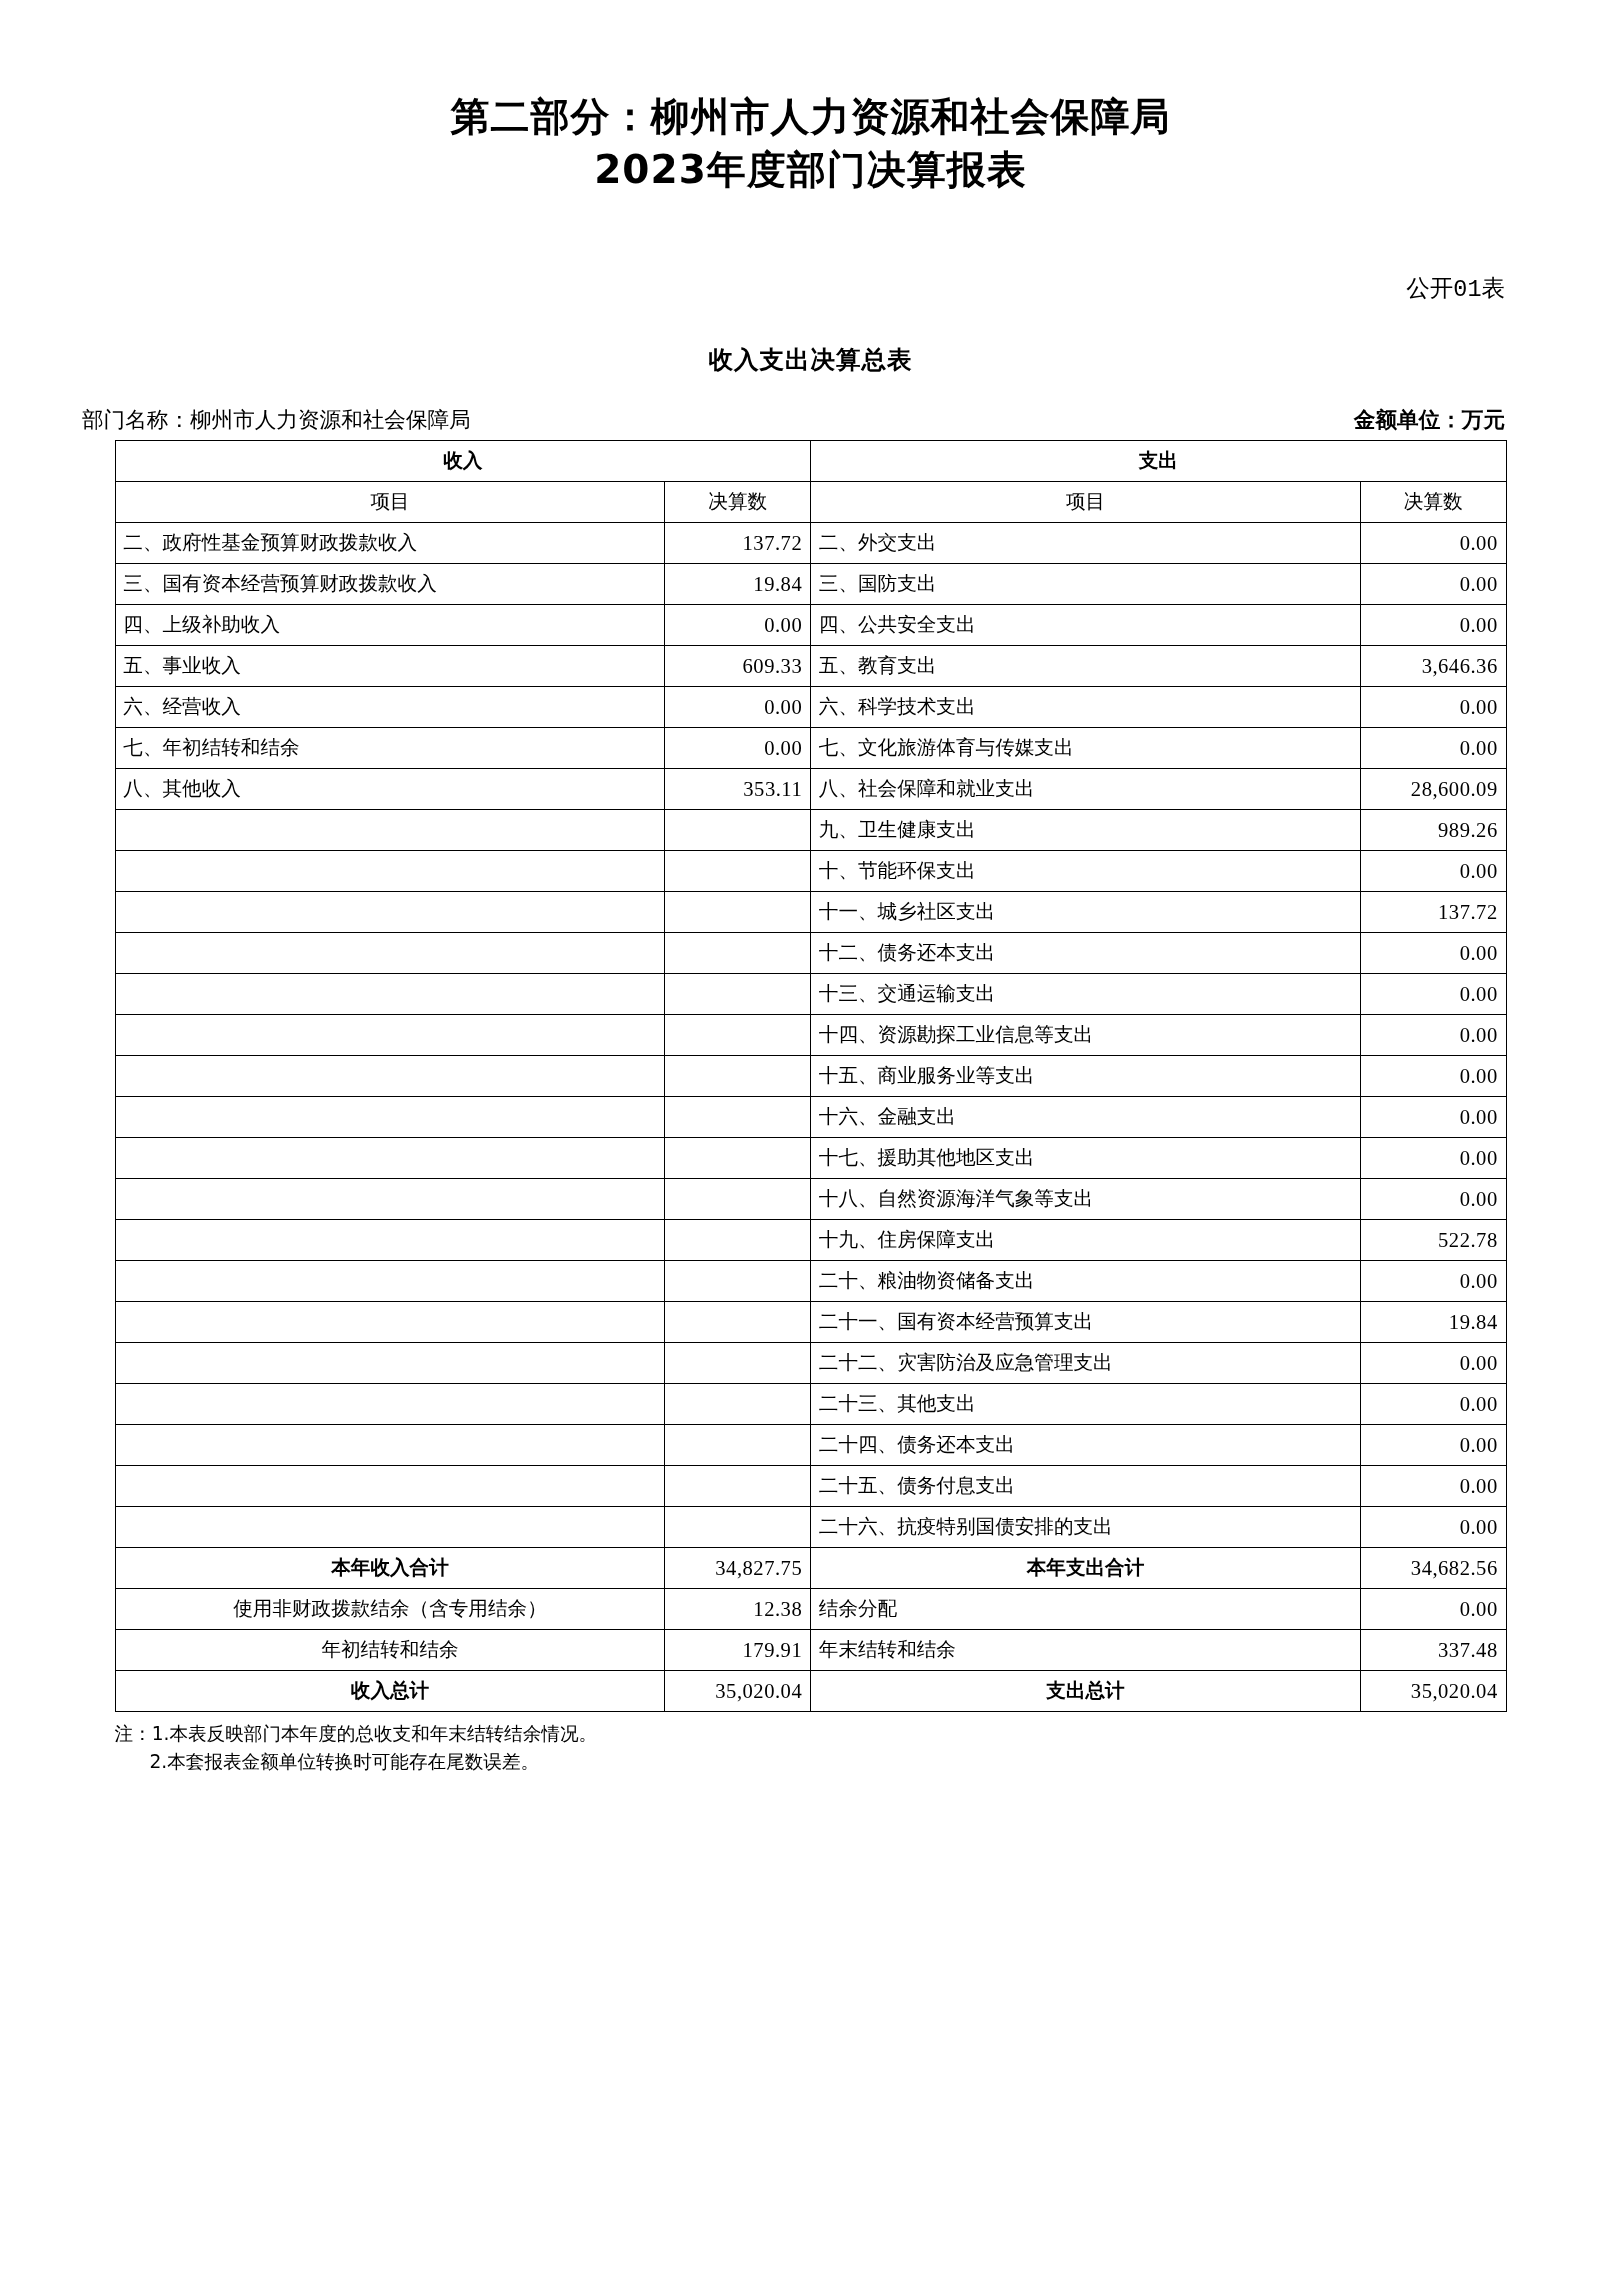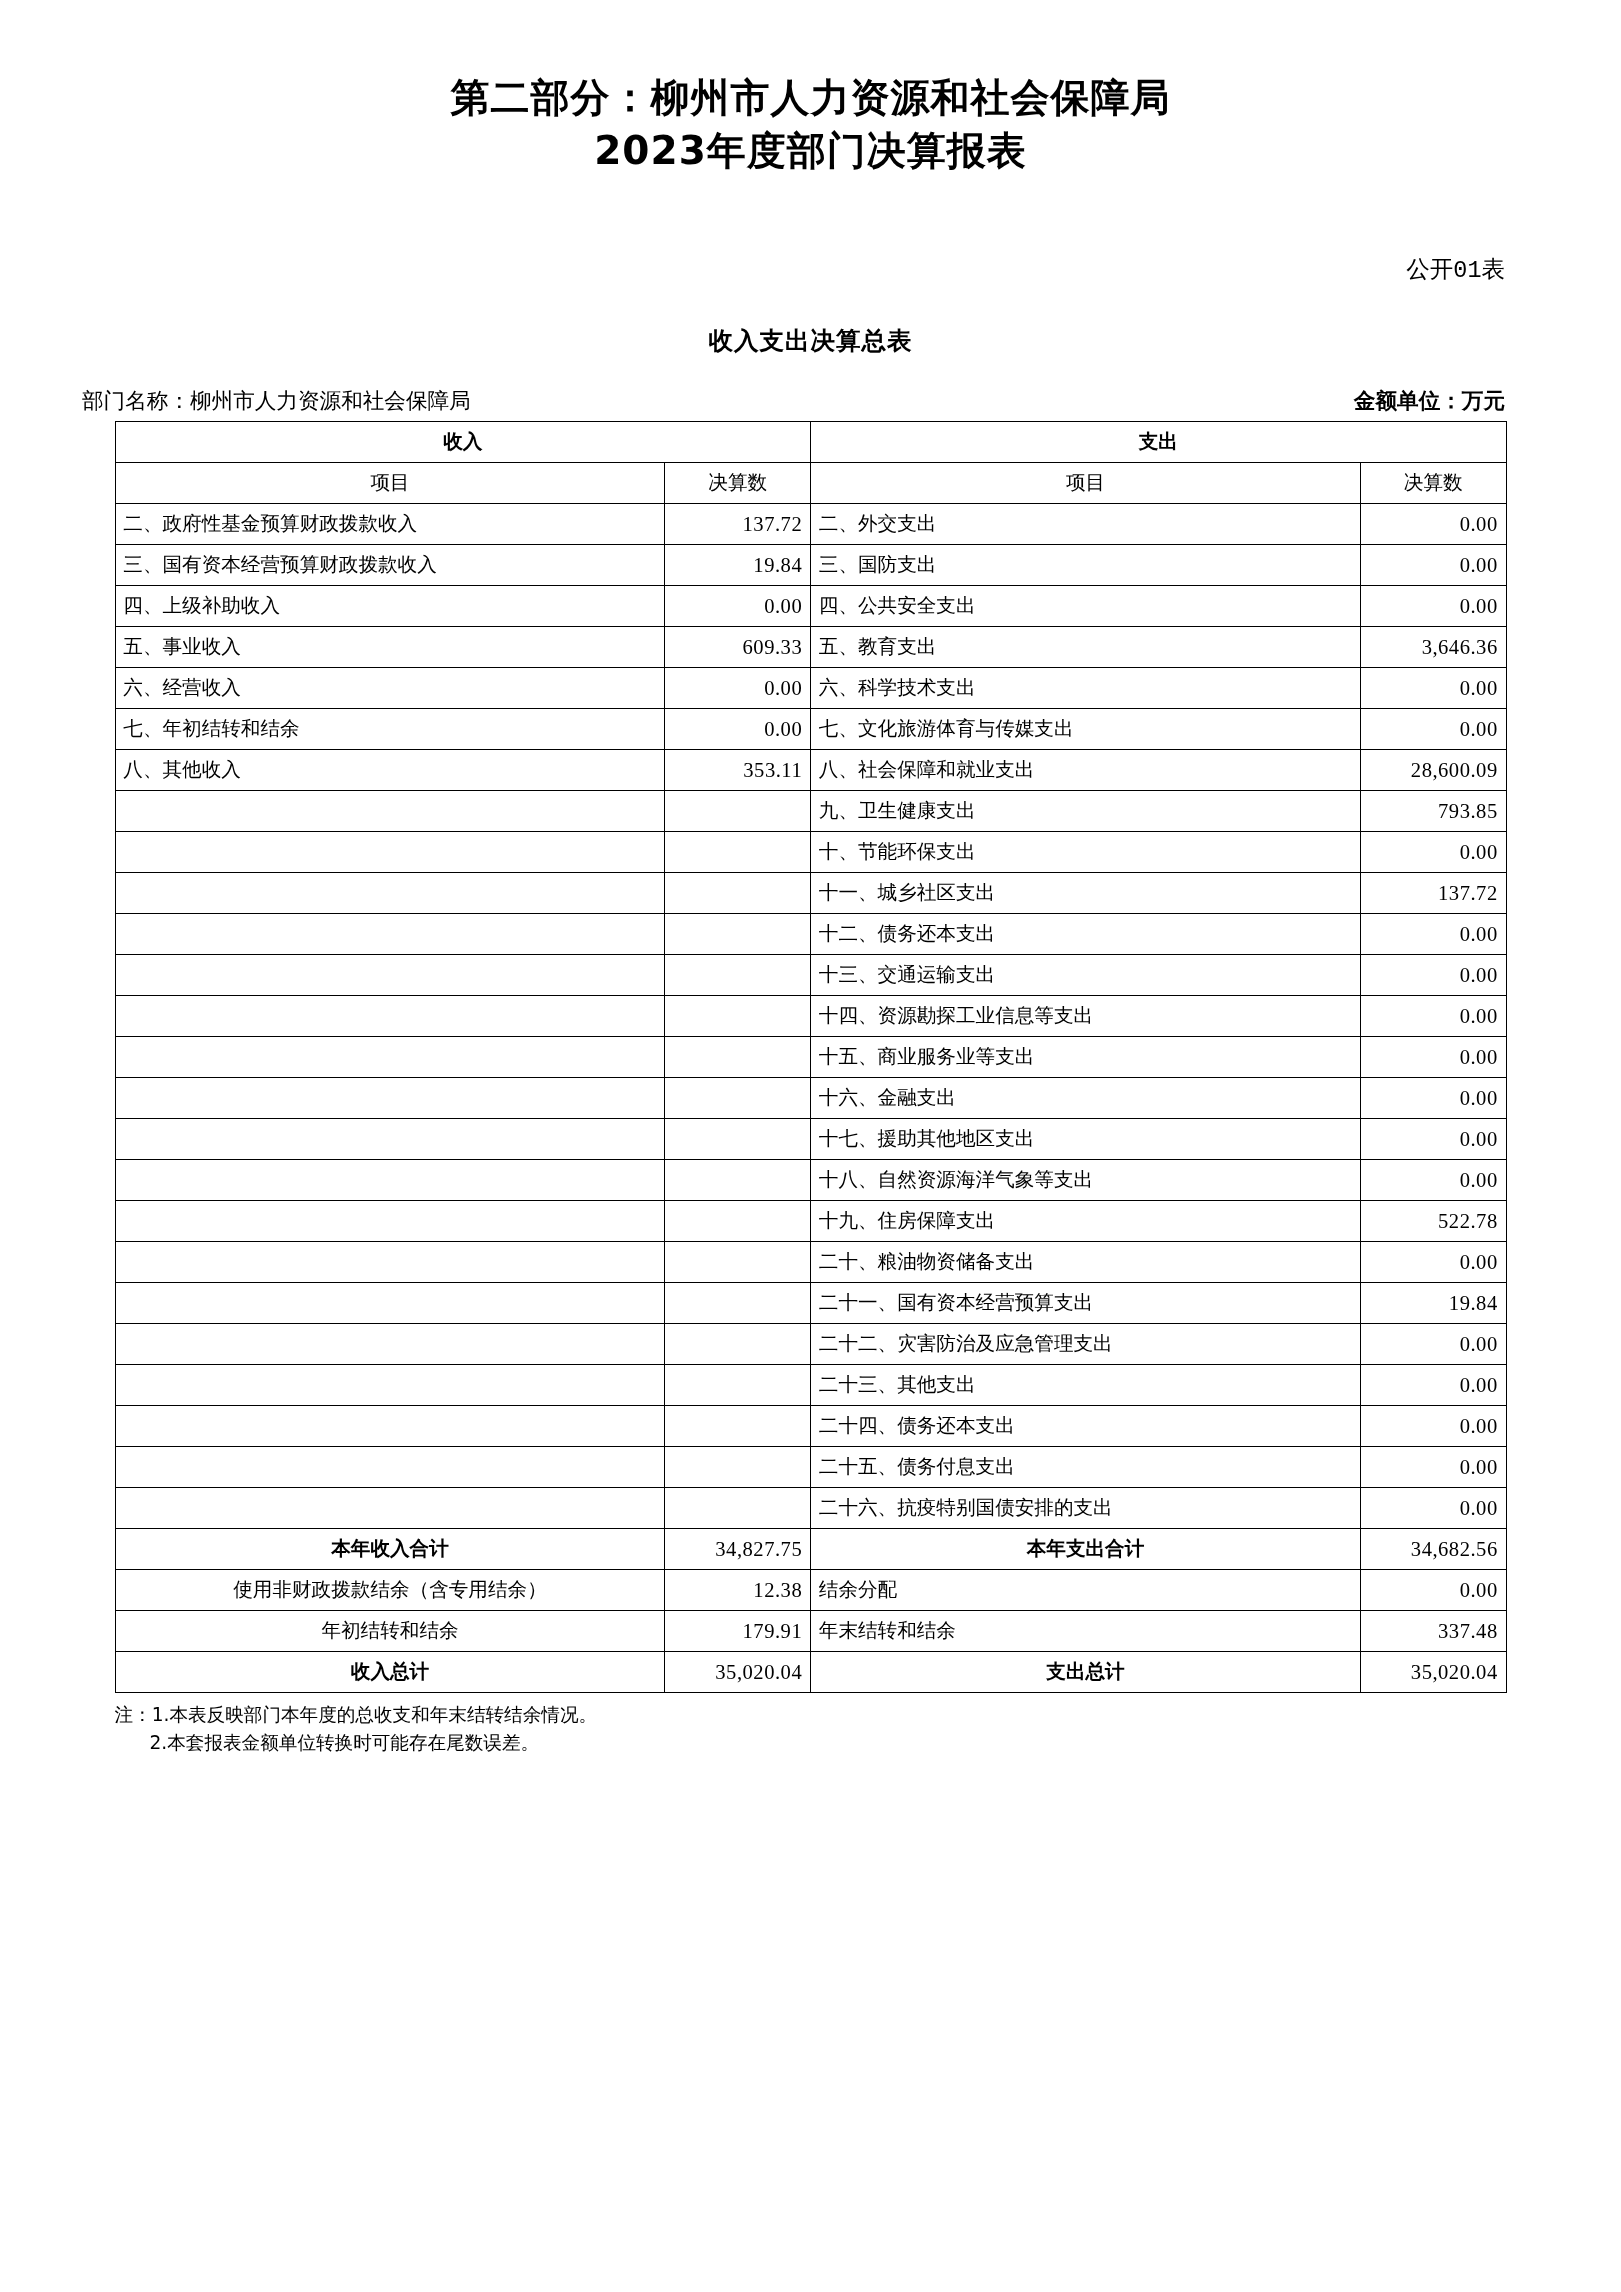--- a/index.html
+++ b/index.html
@@ -16,21 +16,21 @@
   }
   .page {
     width: 1621px;
     height: 2293px;
     box-sizing: border-box;
     padding: 0;
     position: relative;
   }
   .title-block {
     text-align: center;
-    margin-top: 72px;
+    margin-top: 91px;
     font-family: "DejaVu Sans", "Liberation Sans", sans-serif;
     font-weight: bold;
     font-size: 39px;
     line-height: 1.35;
     letter-spacing: 1px;
   }
   .title-line {
     display: block;
   }
   .doc-code {
@@ -177,21 +177,21 @@
         <tr>
           <td class="c-left pad-left">八、其他收入</td>
           <td class="num">353.11</td>
           <td class="c-left pad-left">八、社会保障和就业支出</td>
           <td class="num">28,600.09</td>
         </tr>
         <tr>
           <td class="c-left pad-left"></td>
           <td class="num"></td>
           <td class="c-left pad-left">九、卫生健康支出</td>
-          <td class="num">793.85</td>
+          <td class="num">989.26</td>
         </tr>
         <tr>
           <td class="c-left pad-left"></td>
           <td class="num"></td>
           <td class="c-left pad-left">十、节能环保支出</td>
           <td class="num">0.00</td>
         </tr>
         <tr>
           <td class="c-left pad-left"></td>
           <td class="num"></td>

